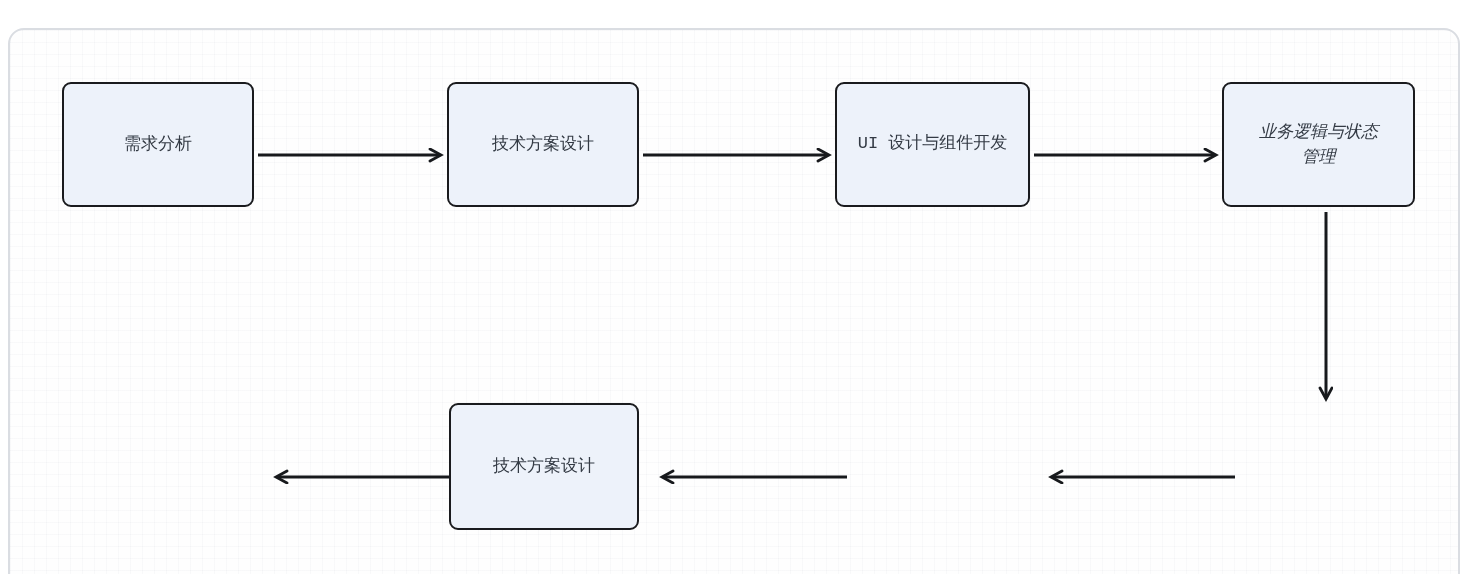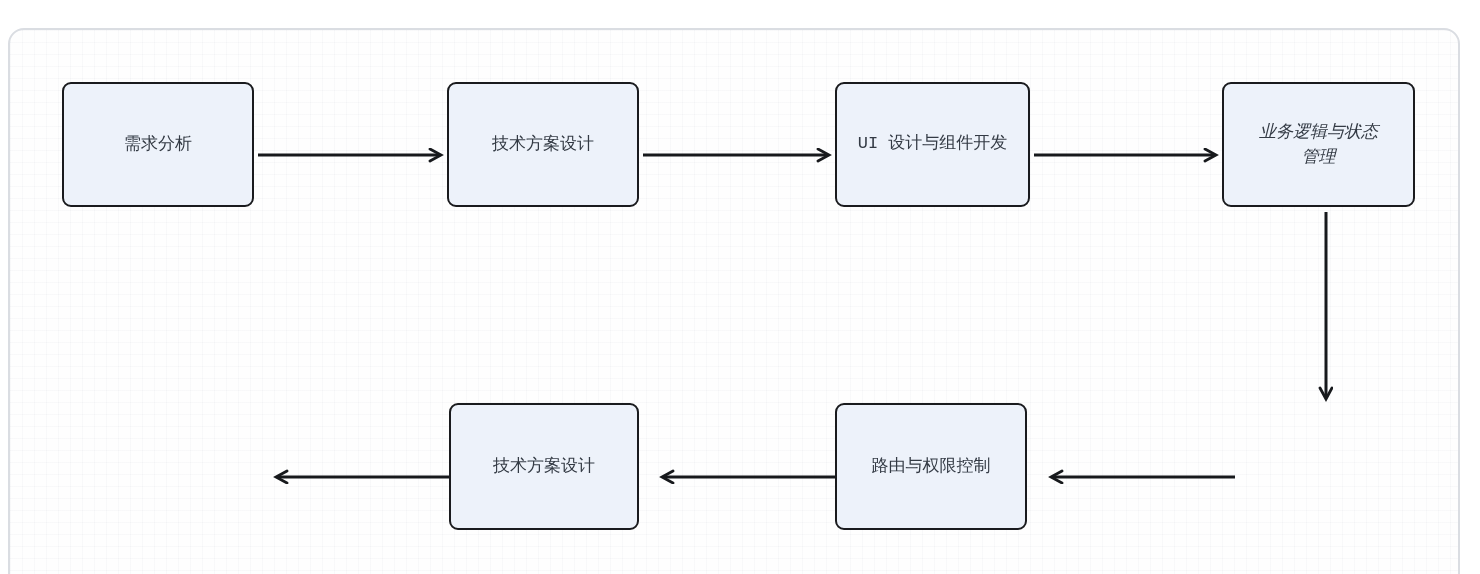--- a/index.html
+++ b/index.html
@@ -87,22 +87,19 @@
 
   <div class="node wrap-a" style="left:825px; top:52px;  width:195px; height:125px">
     <span>UI 设计与组件开发</span>
   </div>
 
   <div class="node wrap-b" style="left:1212px; top:52px; width:193px; height:125px">
     <span>业务逻辑与状态管理</span>
   </div>
 
 
-  <div class="node" style="left:825px; top:373px; width:192px; height:127px">
-    <span>路由与权限控制</span>
-  </div>
 
   <div class="node" style="left:439px; top:373px; width:190px; height:127px">
     <span>技术方案设计</span>
   </div>
 
 
 </div>
 
 </body></html>

